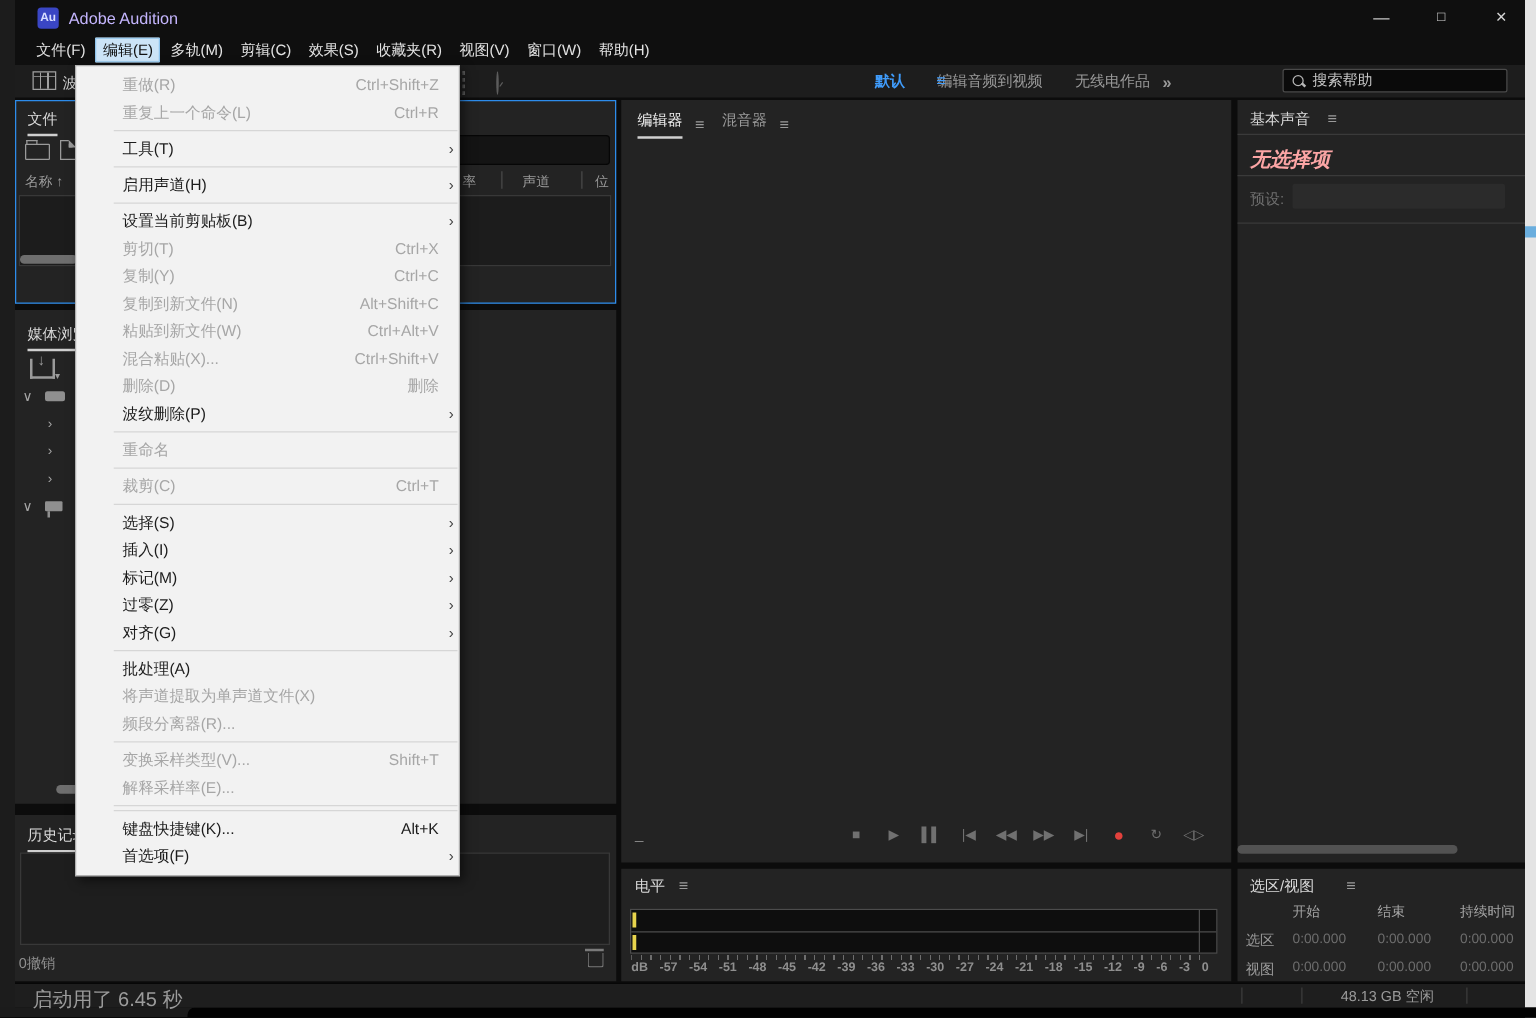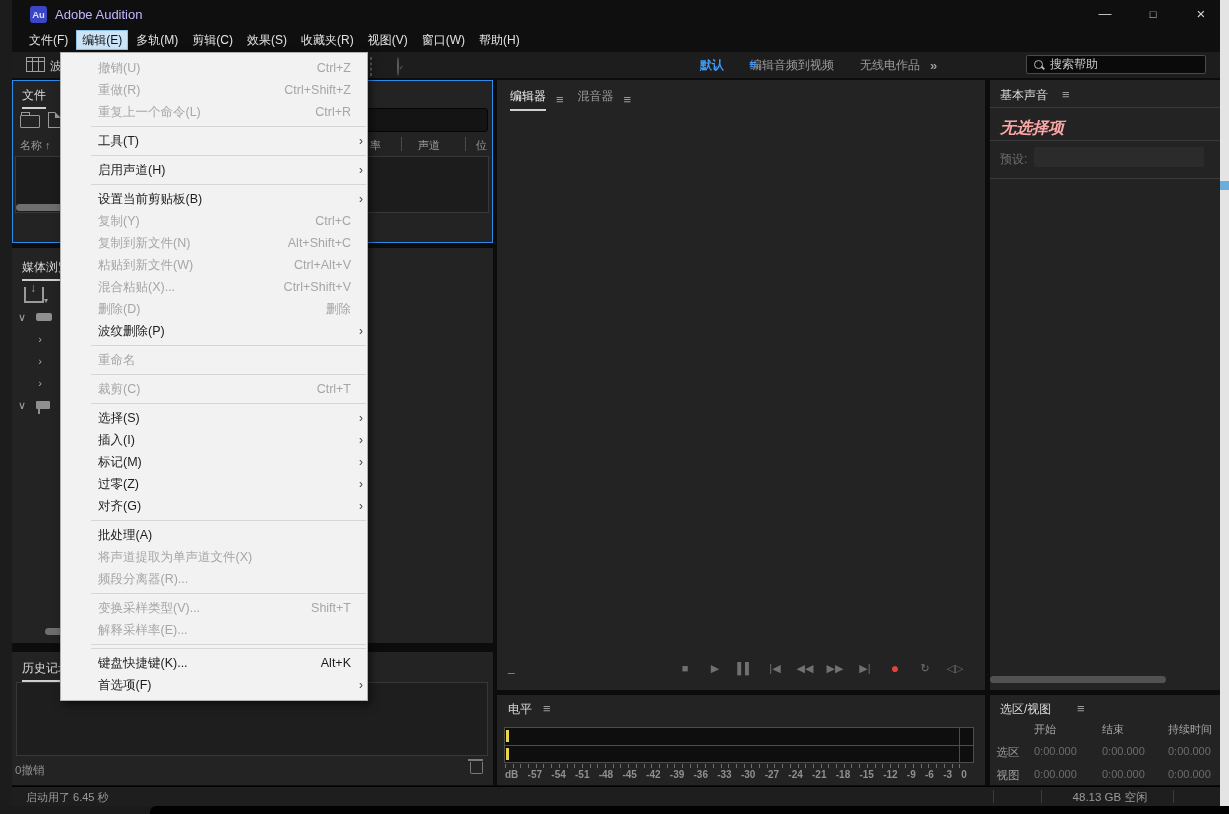--- a/index.html
+++ b/index.html
@@ -145,21 +145,21 @@
   .sv-panel{left:990px;top:695px;width:230px;height:90px;}
   .sv-tab{left:1000px;top:701px;}
   .sv-menu{left:1077px;top:701px;}
   .sv-table{left:992px;top:722px;width:226px;display:grid;grid-template-columns:32px 68px 66px 60px;row-gap:8px;}
   .sv-h{color:#a5a5a5;font-size:11px;text-align:left;padding-left:10px;}
   .sv-label{color:#9a9a9a;font-size:11.5px;text-align:center;}
   .sv-val{color:#6d6d6d;font-size:11px;padding-left:10px;}
 
   
   .statusbar{left:12px;top:786px;width:1208px;height:20px;background:#1e1e1e;border-top:1px solid #000;box-sizing:border-box;}
-  .status-left{left:26px;top:790px;color:#9b9b9b;font-size:11px;}
+  .status-left{left:26px;top:790px;color:#9b9b9b;font-size:16px;}
   .status-div{top:790px;width:1px;height:13px;background:#3c3c3c;}
   .sd1{left:993px;} .sd2{left:1041px;} .sd3{left:1173px;}
   .status-free{left:1050px;top:790px;width:120px;text-align:center;color:#9b9b9b;font-size:11.5px;}
 
   
   .edit-menu{left:60px;top:52px;width:308px;background:#f2f2f2;border:1px solid #b0b0b0;
              box-shadow:3px 4px 8px rgba(0,0,0,.5);padding:4px 0;box-sizing:border-box;z-index:50;}
   .mi{display:flex;align-items:center;height:22px;padding:0 4px 0 37px;font-size:12.5px;color:#1c1c1c;}
   .mi.disabled{color:#a6a6a6;}
   .mi-label{flex:1;white-space:nowrap;}
@@ -420,25 +420,20 @@
 
   <div class="abs statusbar"></div>
   <span class="abs status-left">启动用了 6.45 秒</span>
   <span class="abs status-div sd1"></span>
   <span class="abs status-div sd2"></span>
   <span class="abs status-free">48.13 GB 空闲</span>
   <span class="abs status-div sd3"></span>
 
   <div class="abs edit-menu">
 
-      <div class="mi disabled">
-        <span class="mi-label">撤销(U)</span>
-        <span class="mi-shortcut">Ctrl+Z</span>
-        <span class="mi-arrow">›</span>
-      </div>
 
       <div class="mi disabled">
         <span class="mi-label">重做(R)</span>
         <span class="mi-shortcut">Ctrl+Shift+Z</span>
         <span class="mi-arrow">›</span>
       </div>
 
       <div class="mi disabled">
         <span class="mi-label">重复上一个命令(L)</span>
         <span class="mi-shortcut">Ctrl+R</span>
@@ -462,20 +457,25 @@
       </div>
 
       <div class="mi-sep"></div>
 
       <div class="mi has-sub">
         <span class="mi-label">设置当前剪贴板(B)</span>
         <span class="mi-shortcut"></span>
         <span class="mi-arrow">›</span>
       </div>
 
+      <div class="mi disabled">
+        <span class="mi-label">剪切(T)</span>
+        <span class="mi-shortcut">Ctrl+X</span>
+        <span class="mi-arrow">›</span>
+      </div>
 
       <div class="mi disabled">
         <span class="mi-label">复制(Y)</span>
         <span class="mi-shortcut">Ctrl+C</span>
         <span class="mi-arrow">›</span>
       </div>
 
       <div class="mi disabled">
         <span class="mi-label">复制到新文件(N)</span>
         <span class="mi-shortcut">Alt+Shift+C</span>

